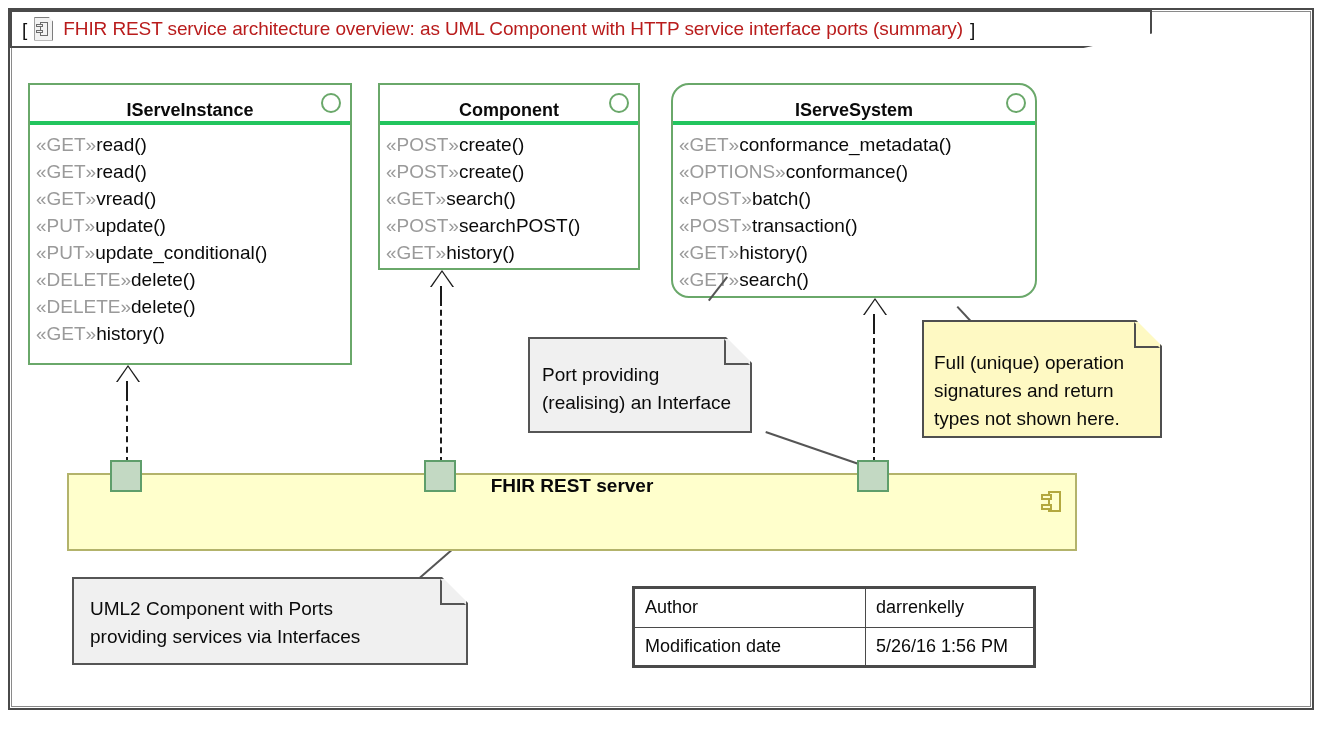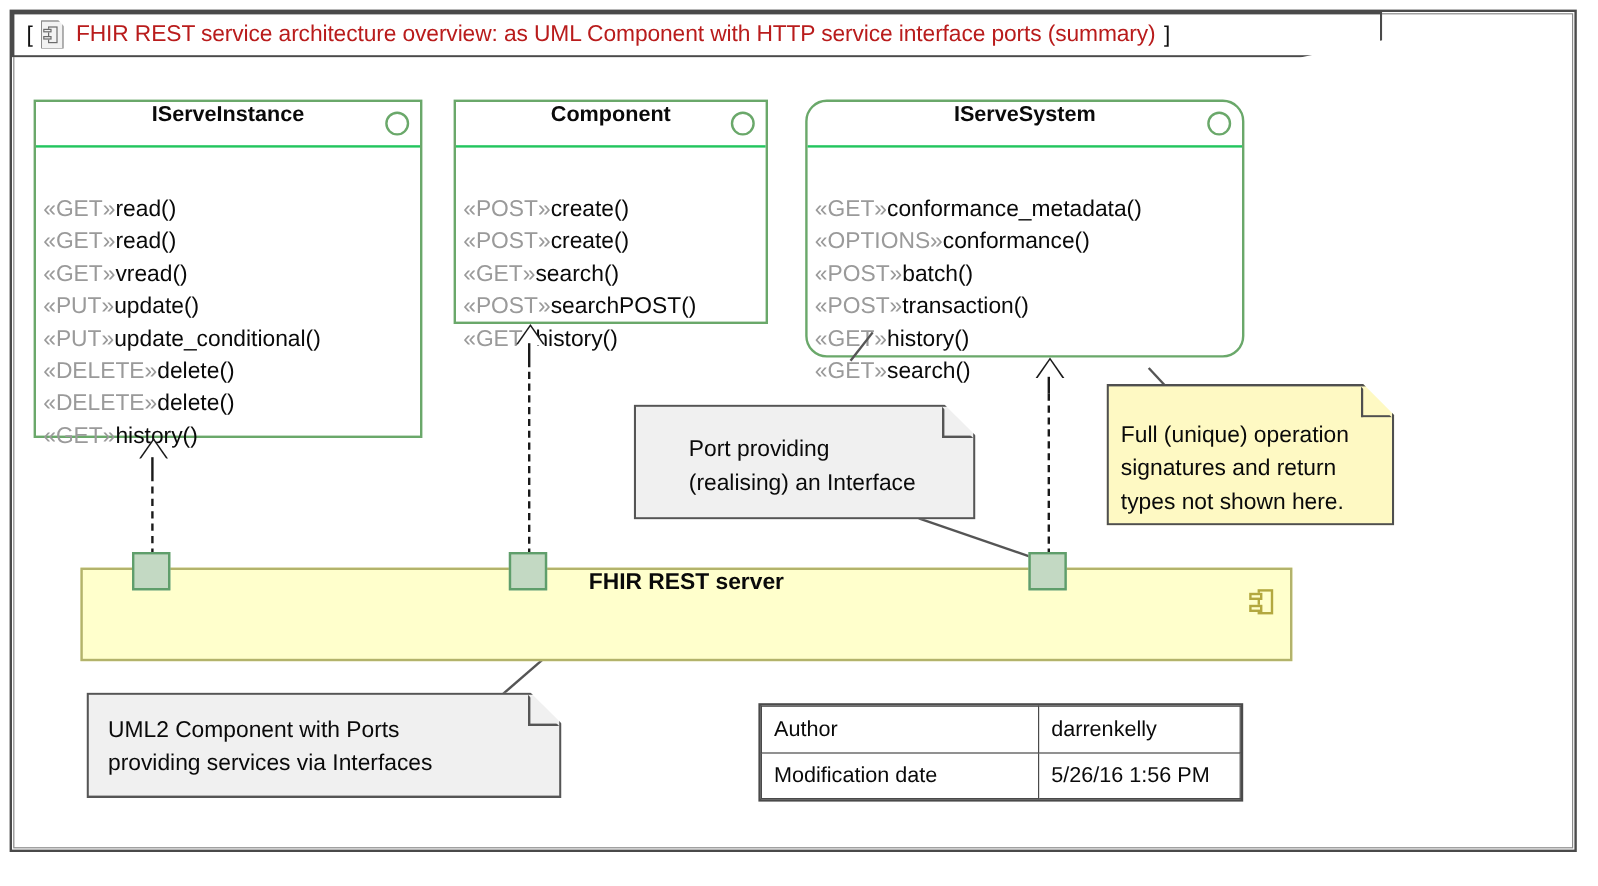--- a/index.html
+++ b/index.html
@@ -30,26 +30,26 @@
       clip-path:polygon(0 0, 74% 0, 100% 22%, 100% 100%, 0 100%);}
   .doc-icon .cmpbody{position:absolute;left:6px;top:5px;width:8px;height:14px;
       border:1.5px solid #6b6b6b;box-sizing:border-box;background:#f2f2f2;}
   .doc-icon .tab1{position:absolute;left:2px;top:7px;width:7px;height:3.5px;
       border:1.5px solid #6b6b6b;box-sizing:border-box;background:#f2f2f2;}
   .doc-icon .tab2{position:absolute;left:2px;top:13px;width:7px;height:3.5px;
       border:1.5px solid #6b6b6b;box-sizing:border-box;background:#f2f2f2;}
 
   
   .iface{position:absolute;background:#ffffff;border:2px solid #6aa86a;box-sizing:border-box;}
-  .iface-hd{position:relative;height:36px;border-bottom:2px solid #22c55e;
-      display:flex;align-items:flex-start;justify-content:center;}
+  .iface-hd{position:relative;height:36px;border-bottom:4px solid #22c55e;
+      display:flex;align-items:flex-end;justify-content:center;}
   .iface-hd .nm{font-size:18px;font-weight:bold;color:#0a0a0a;}
   .iface-hd .circ{position:absolute;right:9px;top:50%;transform:translateY(-50%);
       width:20px;height:20px;border:2px solid #6aa86a;border-radius:50%;box-sizing:border-box;}
-  .iface-bd{padding:6px 0 10px 6px;margin-top:32px;}
+  .iface-bd{padding:6px 0 10px 6px;}
   .op{font-size:19px;line-height:27px;color:#0a0a0a;white-space:nowrap;}
   .op .st{color:#9a9a9a;}
 
   
   .note{position:absolute;box-sizing:border-box;border:2px solid #555;
       -webkit-clip-path:polygon(0 0, calc(100% - 26px) 0, 100% 26px, 100% 100%, 0 100%);
       clip-path:polygon(0 0, calc(100% - 26px) 0, 100% 26px, 100% 100%, 0 100%);}
   .note .fold{position:absolute;right:0;top:0;width:26px;height:26px;
       border-left:2px solid #555;border-bottom:2px solid #555;
       background:transparent;box-sizing:border-box;
@@ -177,21 +177,21 @@
     <div class="tri" style="left:864px;top:300px;"></div>
     <div class="stub" style="left:873px;top:314px;height:14px;"></div>
     <div class="dashline" style="left:873px;top:328px;height:135px;"></div>
   </div>
 
   <div class="anchor" style="left:708px;top:300px;width:30px;transform:rotate(-52deg);"></div>
   <div class="anchor" style="left:766px;top:431px;width:110px;transform:rotate(19deg);"></div>
   <div class="anchor" style="left:958px;top:306px;width:25px;transform:rotate(47deg);"></div>
   <div class="anchor" style="left:410px;top:585px;width:62px;transform:rotate(-41deg);"></div>
 
-  <div class="note note-grey" style="left:528px;top:337px;width:285px;height:96px;padding-left:32px;">
+  <div class="note note-grey" style="left:528px;top:337px;width:224px;height:96px;">
     <span class="fold"></span>
     <div class="txt" style="padding:22px 0 0 12px;">Port providing
 (realising) an Interface</div>
   </div>
 
   <div class="note note-orange" style="left:922px;top:320px;width:240px;height:118px;">
     <span class="fold"></span>
     <div class="txt" style="padding:27px 0 0 10px;">Full (unique) operation
 signatures and return
 types not shown here.</div>

